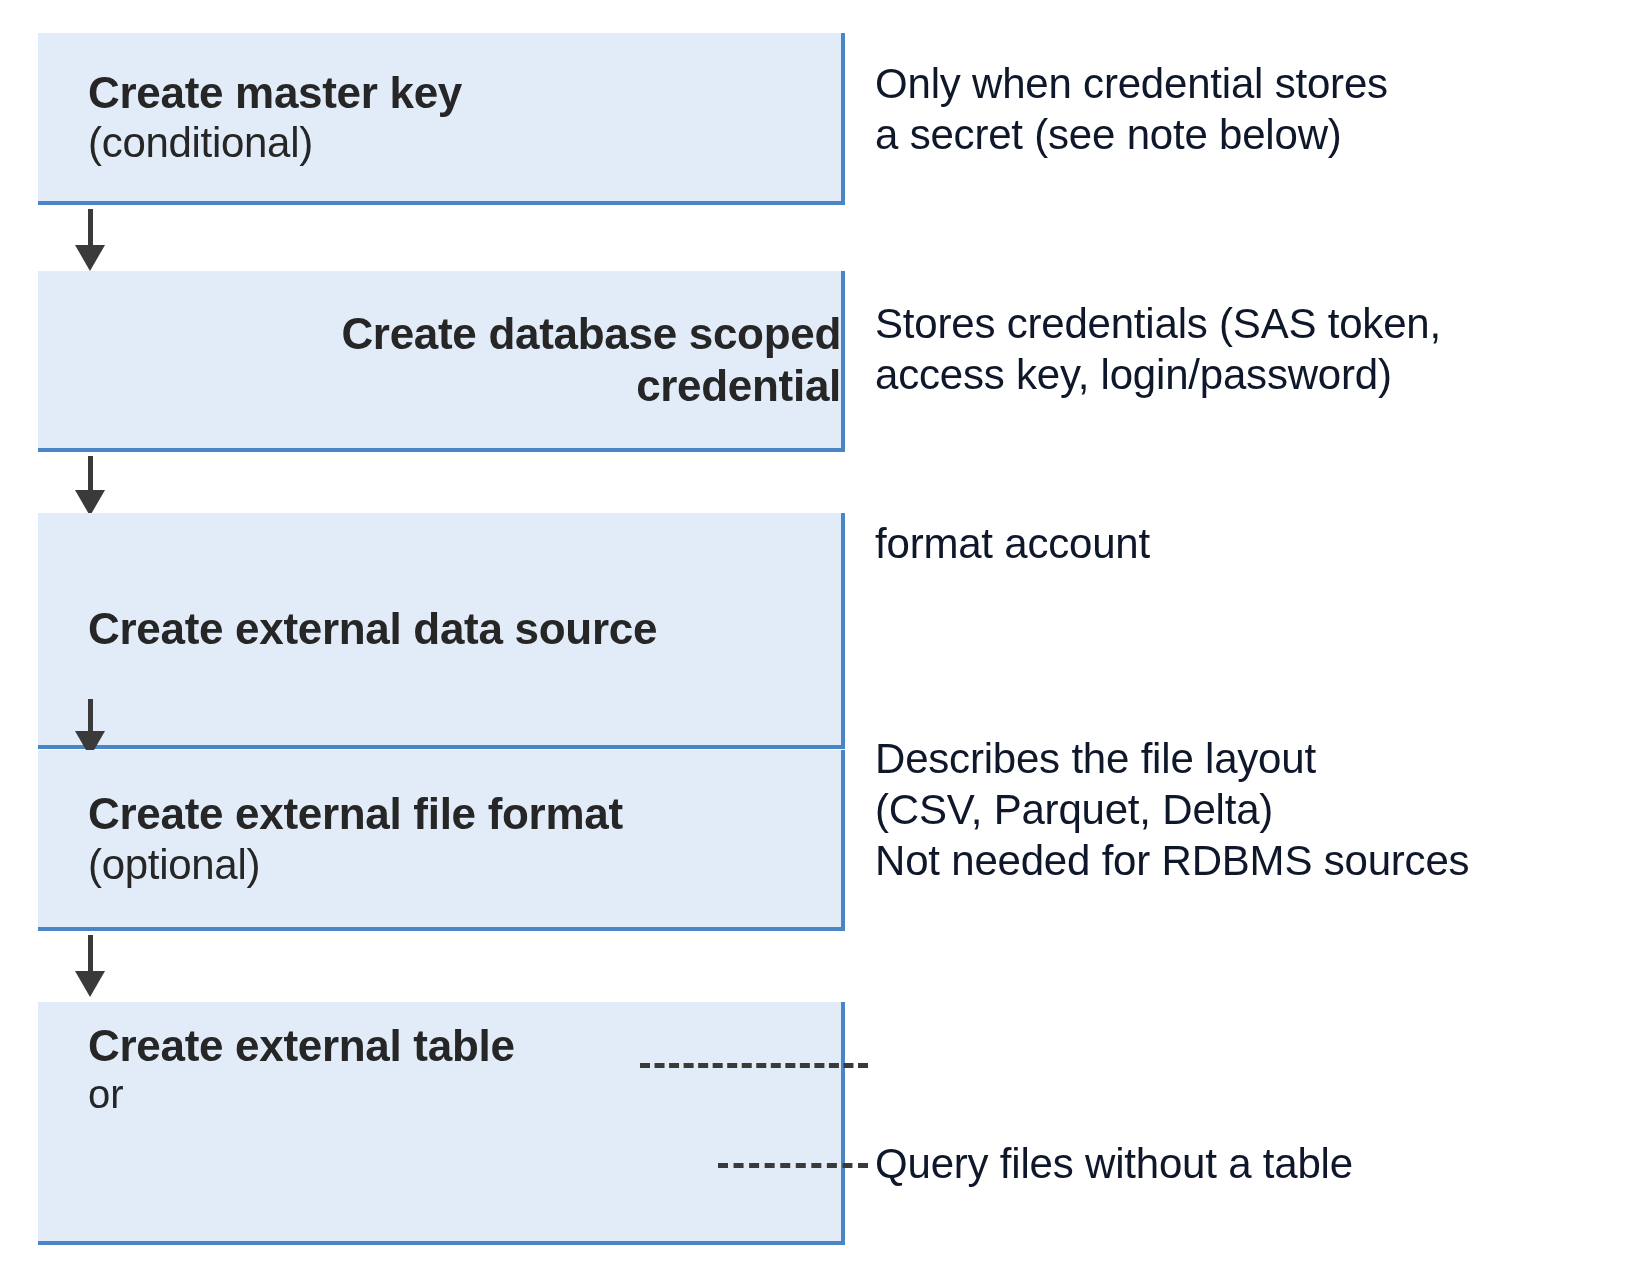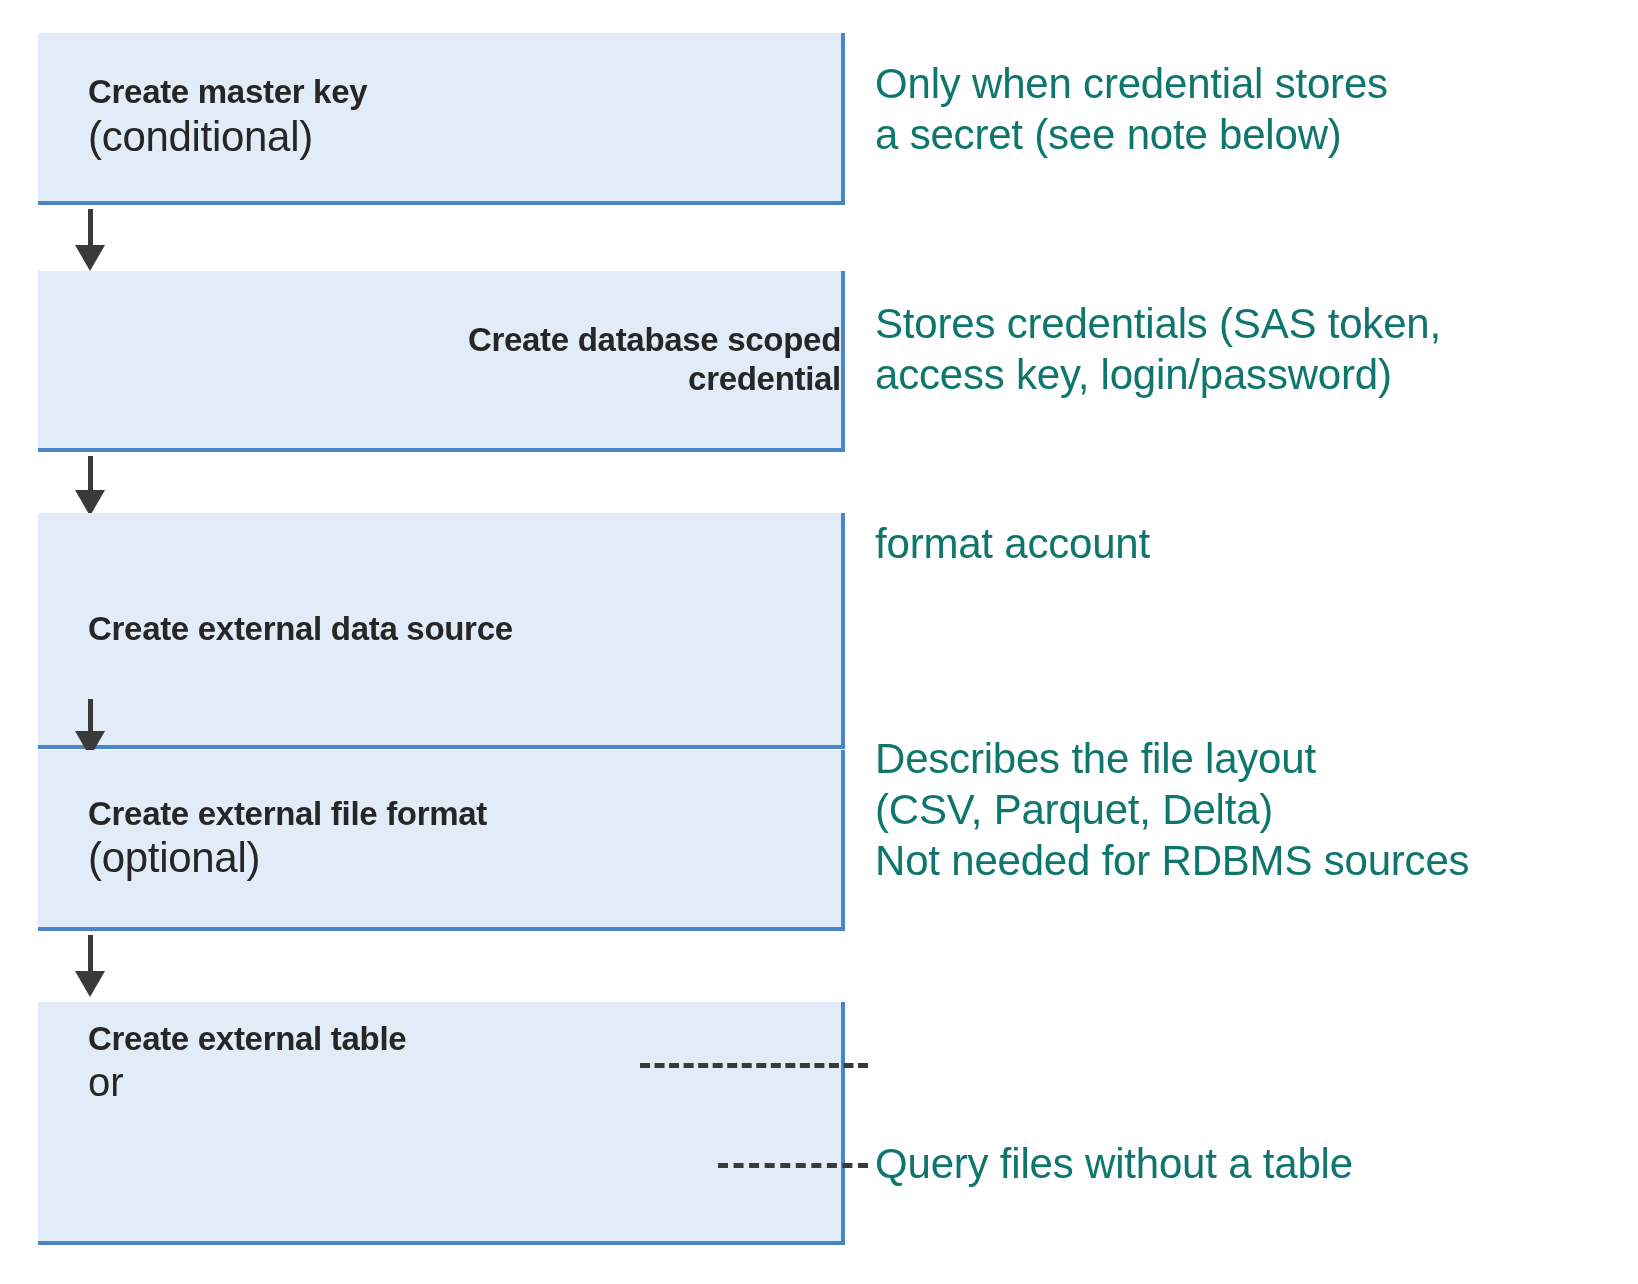--- a/index.html
+++ b/index.html
@@ -36,21 +36,21 @@
     justify-content: center;
   }
 
   .box-line {
     padding-left: 50px;
     line-height: 1.17;
     white-space: nowrap;
   }
   .box-line.strong {
     font-weight: bold;
-    font-size: 33px;
+    font-size: 44px;
     letter-spacing: -0.3px;
   }
   .box-line.plain {
     font-weight: normal;
     font-size: 42px;
     letter-spacing: -0.3px;
   }
   .box-line.small-plain {
     font-weight: normal;
     font-size: 40px;
@@ -60,21 +60,21 @@
   }
 
   
   .desc {
     position: absolute;
     left: 875px;
     width: 740px;
     font-size: 42px;
     font-weight: normal;
     line-height: 1.22;
-    color: #0f766e;
+    color: #0f172a;
     letter-spacing: -0.2px;
   }
   .desc .d-line { white-space: nowrap; display: block; }
 
   
   .arrow {
     position: absolute;
     left: 83px;
     width: 14px;
   }

